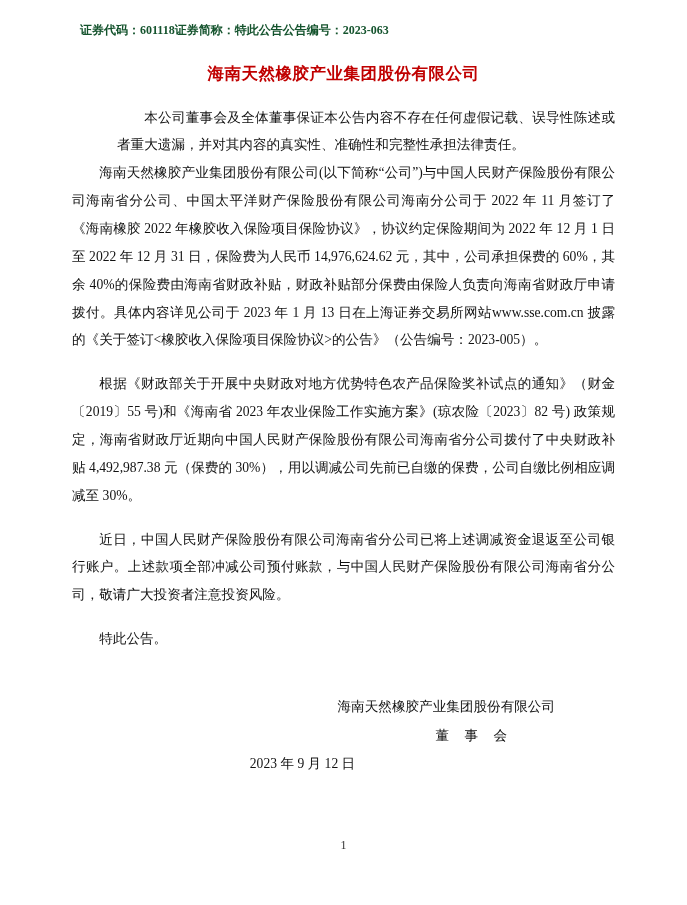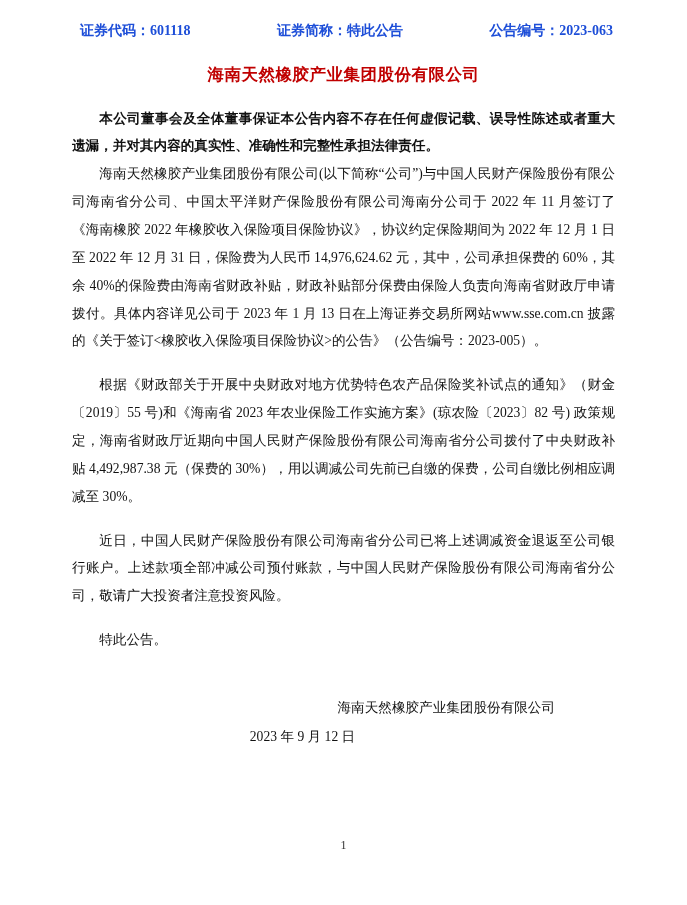--- a/index.html
+++ b/index.html
@@ -16,25 +16,24 @@
   }
   .page {
     position: relative;
     width: 687px;
     height: 905px;
     box-sizing: border-box;
     padding: 18px 72px 0 72px;
   }
   .header-row {
     display: flex;
-    justify-content: space-between;
     align-items: baseline;
-    font-size: 14px;
+    font-size: 12px;
     font-weight: bold;
-    color: #1d4ed8;
+    color: #14532d;
     letter-spacing: 0px;
     margin: 0 0 0 0;
     padding: 4px 2px 0 8px;
   }
   .header-cell {
     white-space: nowrap;
   }
   .header-cell .label {
     font-weight: bold;
   }
@@ -59,21 +58,22 @@
     line-height: 2.05;
     text-align: justify;
     color: #111;
   }
   .para {
     margin: 0 0 0 0;
     text-indent: 2em;
     padding: 0;
   }
   .para.bold {
-    font-weight: bold;
+    font-weight: normal;
+    margin-left: 45px;
   }
   .para.spacer-top {
     margin-top: 0;
   }
   .para.gap {
     margin-top: 16px;
   }
   .sign-block {
     margin-top: 40px;
     font-size: 13.6px;
@@ -127,18 +127,19 @@
   <div class="body-block">
     <p class="para bold">本公司董事会及全体董事保证本公告内容不存在任何虚假记载、误导性陈述或者重大遗漏，并对其内容的真实性、准确性和完整性承担法律责任。</p>
     <p class="para spacer-top">海南天然橡胶产业集团股份有限公司(以下简称“公司”)与中国人民财产保险股份有限公司海南省分公司、中国太平洋财产保险股份有限公司海南分公司于 2022 年 11 月签订了《海南橡胶 2022 年橡胶收入保险项目保险协议》，协议约定保险期间为 2022 年 12 月 1 日至 2022 年 12 月 31 日，保险费为人民币 14,976,624.62 元，其中，公司承担保费的 60%，其余 40%的保险费由海南省财政补贴，财政补贴部分保费由保险人负责向海南省财政厅申请拨付。具体内容详见公司于 2023 年 1 月 13 日在上海证券交易所网站www.sse.com.cn 披露的《关于签订&lt;橡胶收入保险项目保险协议&gt;的公告》（公告编号：2023-005）。</p>
     <p class="para gap">根据《财政部关于开展中央财政对地方优势特色农产品保险奖补试点的通知》（财金〔2019〕55 号)和《海南省 2023 年农业保险工作实施方案》(琼农险〔2023〕82 号) 政策规定，海南省财政厅近期向中国人民财产保险股份有限公司海南省分公司拨付了中央财政补贴 4,492,987.38 元（保费的 30%），用以调减公司先前已自缴的保费，公司自缴比例相应调减至 30%。</p>
     <p class="para gap">近日，中国人民财产保险股份有限公司海南省分公司已将上述调减资金退返至公司银行账户。上述款项全部冲减公司预付账款，与中国人民财产保险股份有限公司海南省分公司，敬请广大投资者注意投资风险。</p>
     <p class="para gap">特此公告。</p>
   </div>
 
   <div class="sign-block">
     <span class="sign-line">海南天然橡胶产业集团股份有限公司</span>
+    <span class="sign-line spaced">董 事 会</span>
     <span class="sign-line date">2023 年 9 月 12 日</span>
   </div>
 
   <div class="page-number">1</div>
 
 </div>
 
 </body></html>

